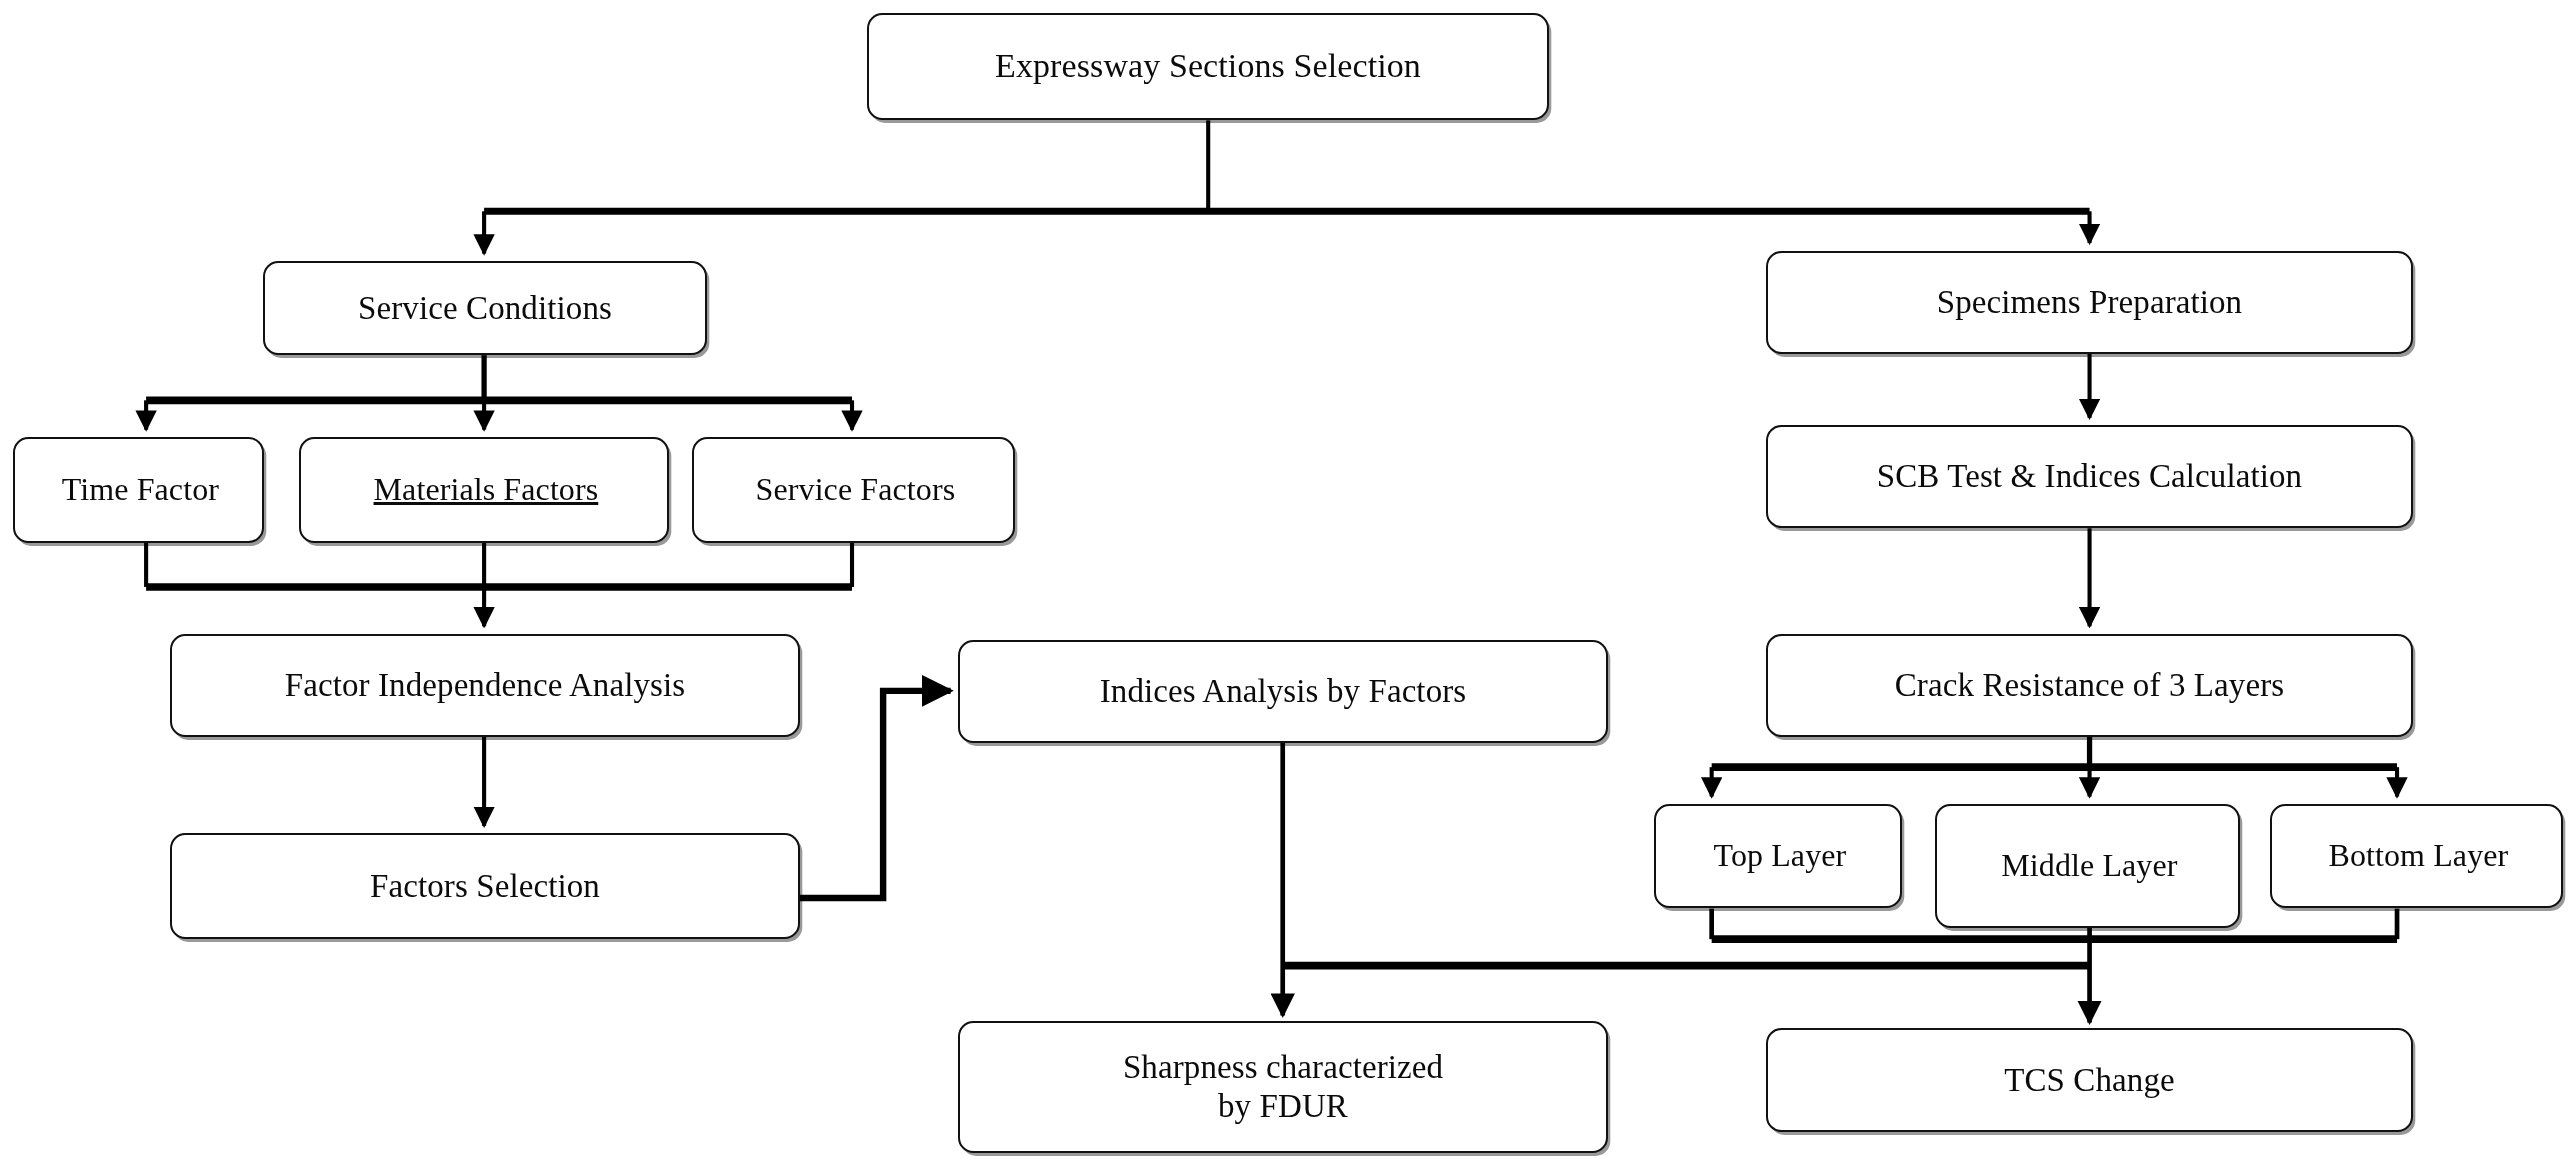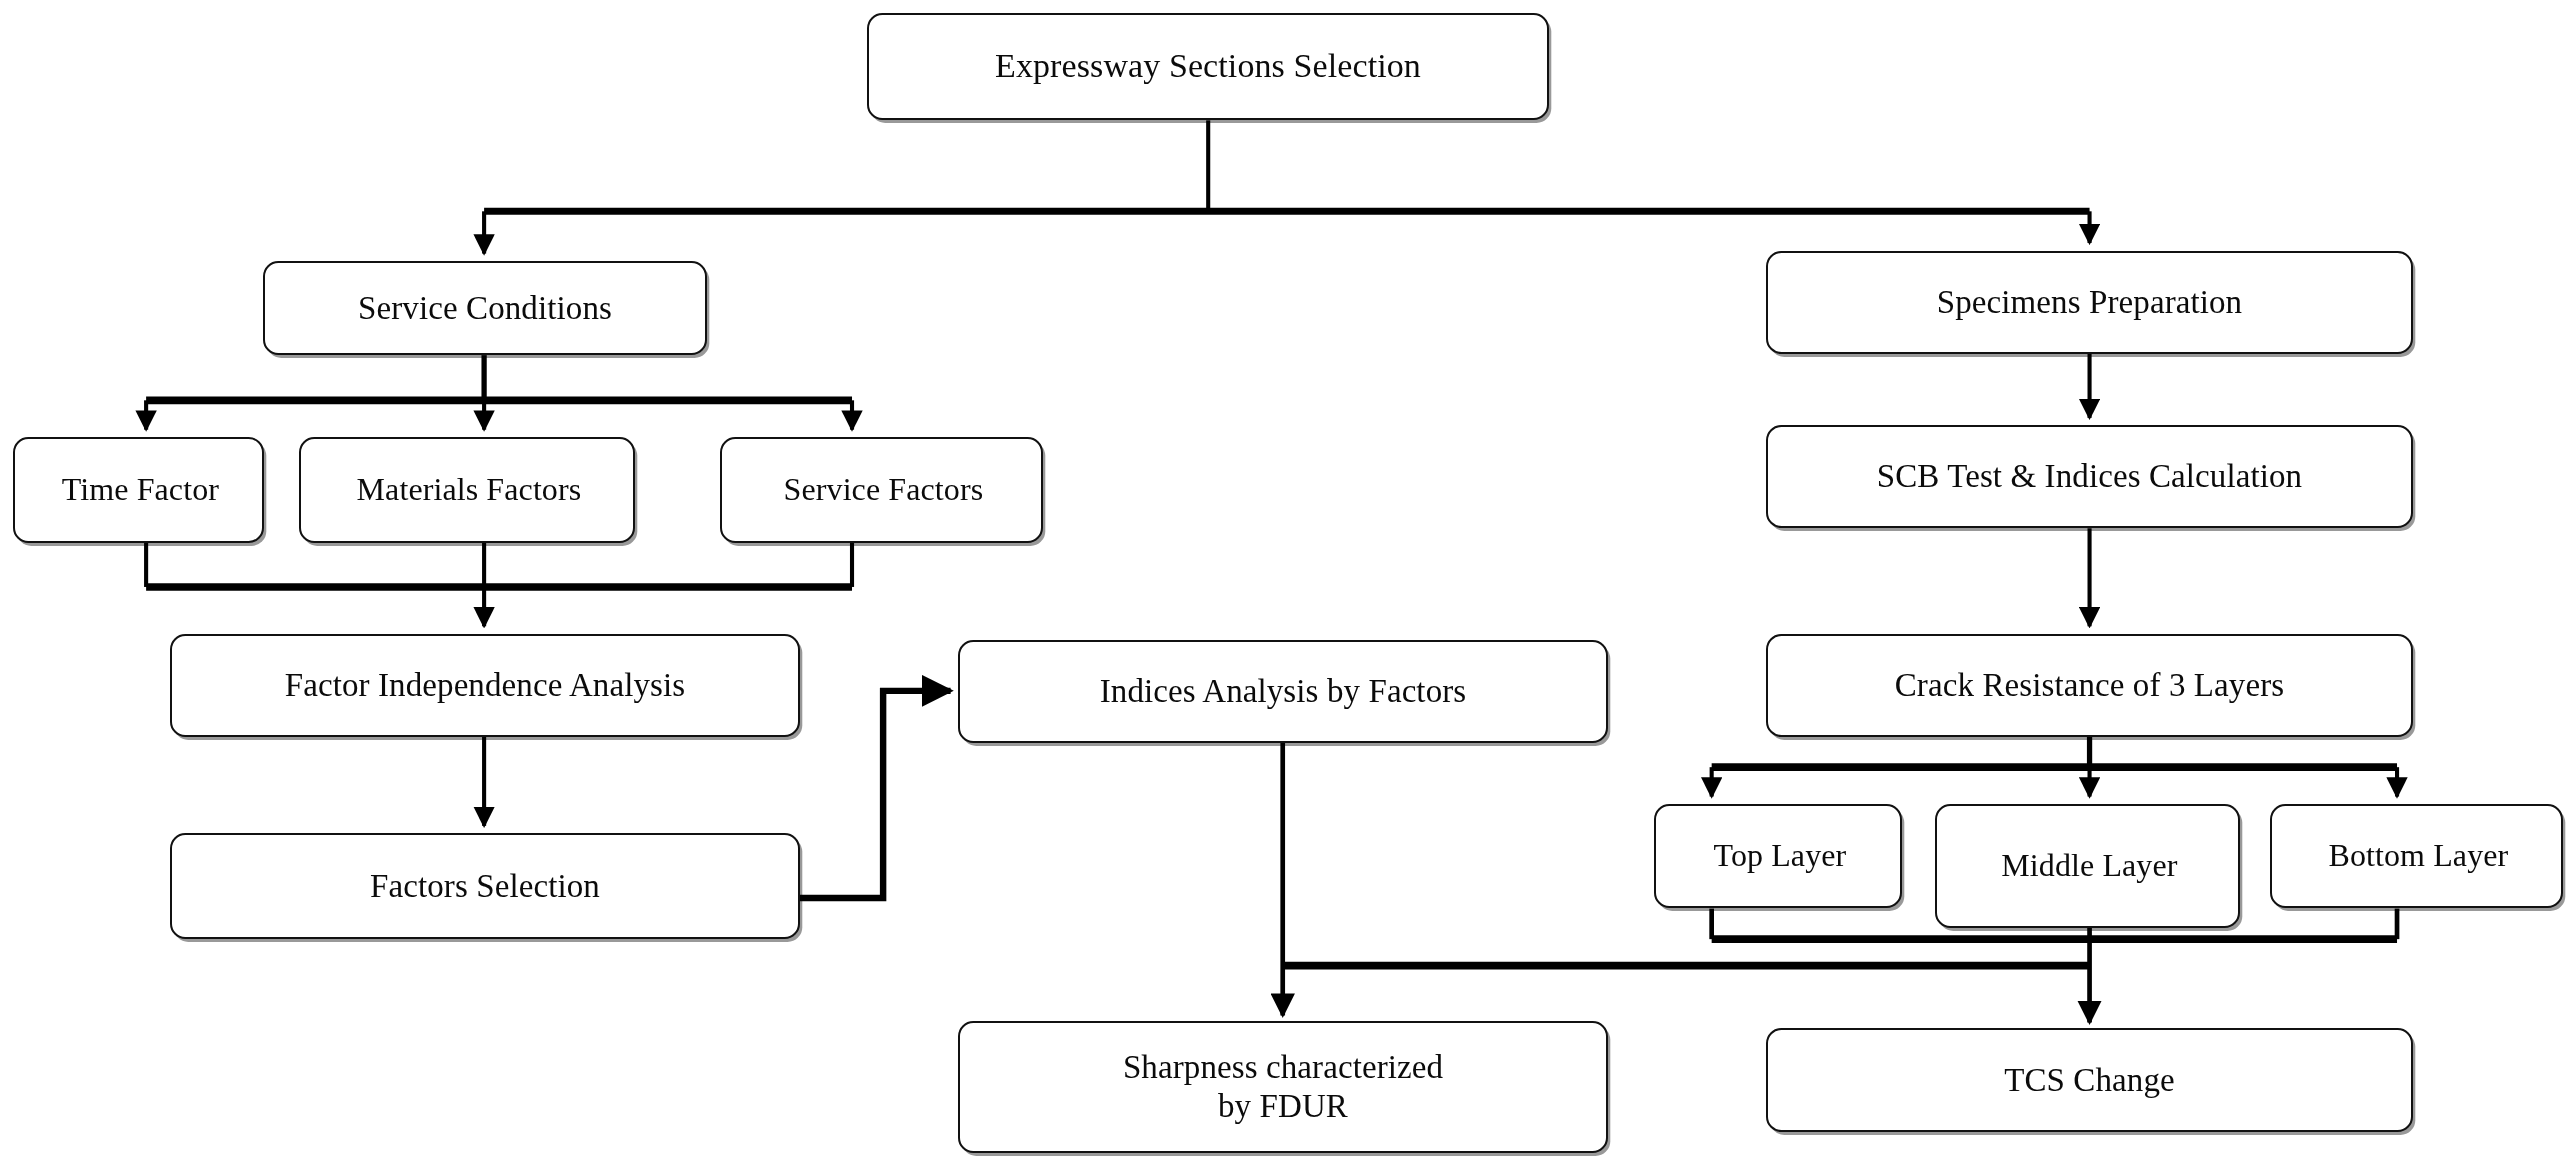--- a/index.html
+++ b/index.html
@@ -126,25 +126,25 @@
   </div>
 
   <div class="node f-major" style="left:1766px; top:251px; width:647px; height:103px;">
     <span class="lbl">Specimens Preparation</span>
   </div>
 
   <div class="node f-leaf" style="left:13px; top:437px; width:251px; height:106px;">
     <span class="lbl">Time Factor</span>
   </div>
 
-  <div class="node f-leaf" style="left:299px; top:437px; width:336px; height:106px;">
+  <div class="node f-leaf" style="left:299px; top:437px; width:370px; height:106px;text-decoration:underline;">
     <span class="lbl">Materials Factors</span>
   </div>
 
-  <div class="node f-leaf" style="left:692px; top:437px; width:323px; height:106px;margin-left:28px;">
+  <div class="node f-leaf" style="left:692px; top:437px; width:323px; height:106px;">
     <span class="lbl">Service Factors</span>
   </div>
 
   <div class="node f-wide" style="left:1766px; top:425px; width:647px; height:103px;">
     <span class="lbl">SCB Test &amp; Indices Calculation</span>
   </div>
 
   <div class="node f-wide" style="left:170px; top:634px; width:630px; height:103px;">
     <span class="lbl">Factor Independence Analysis</span>
   </div>

